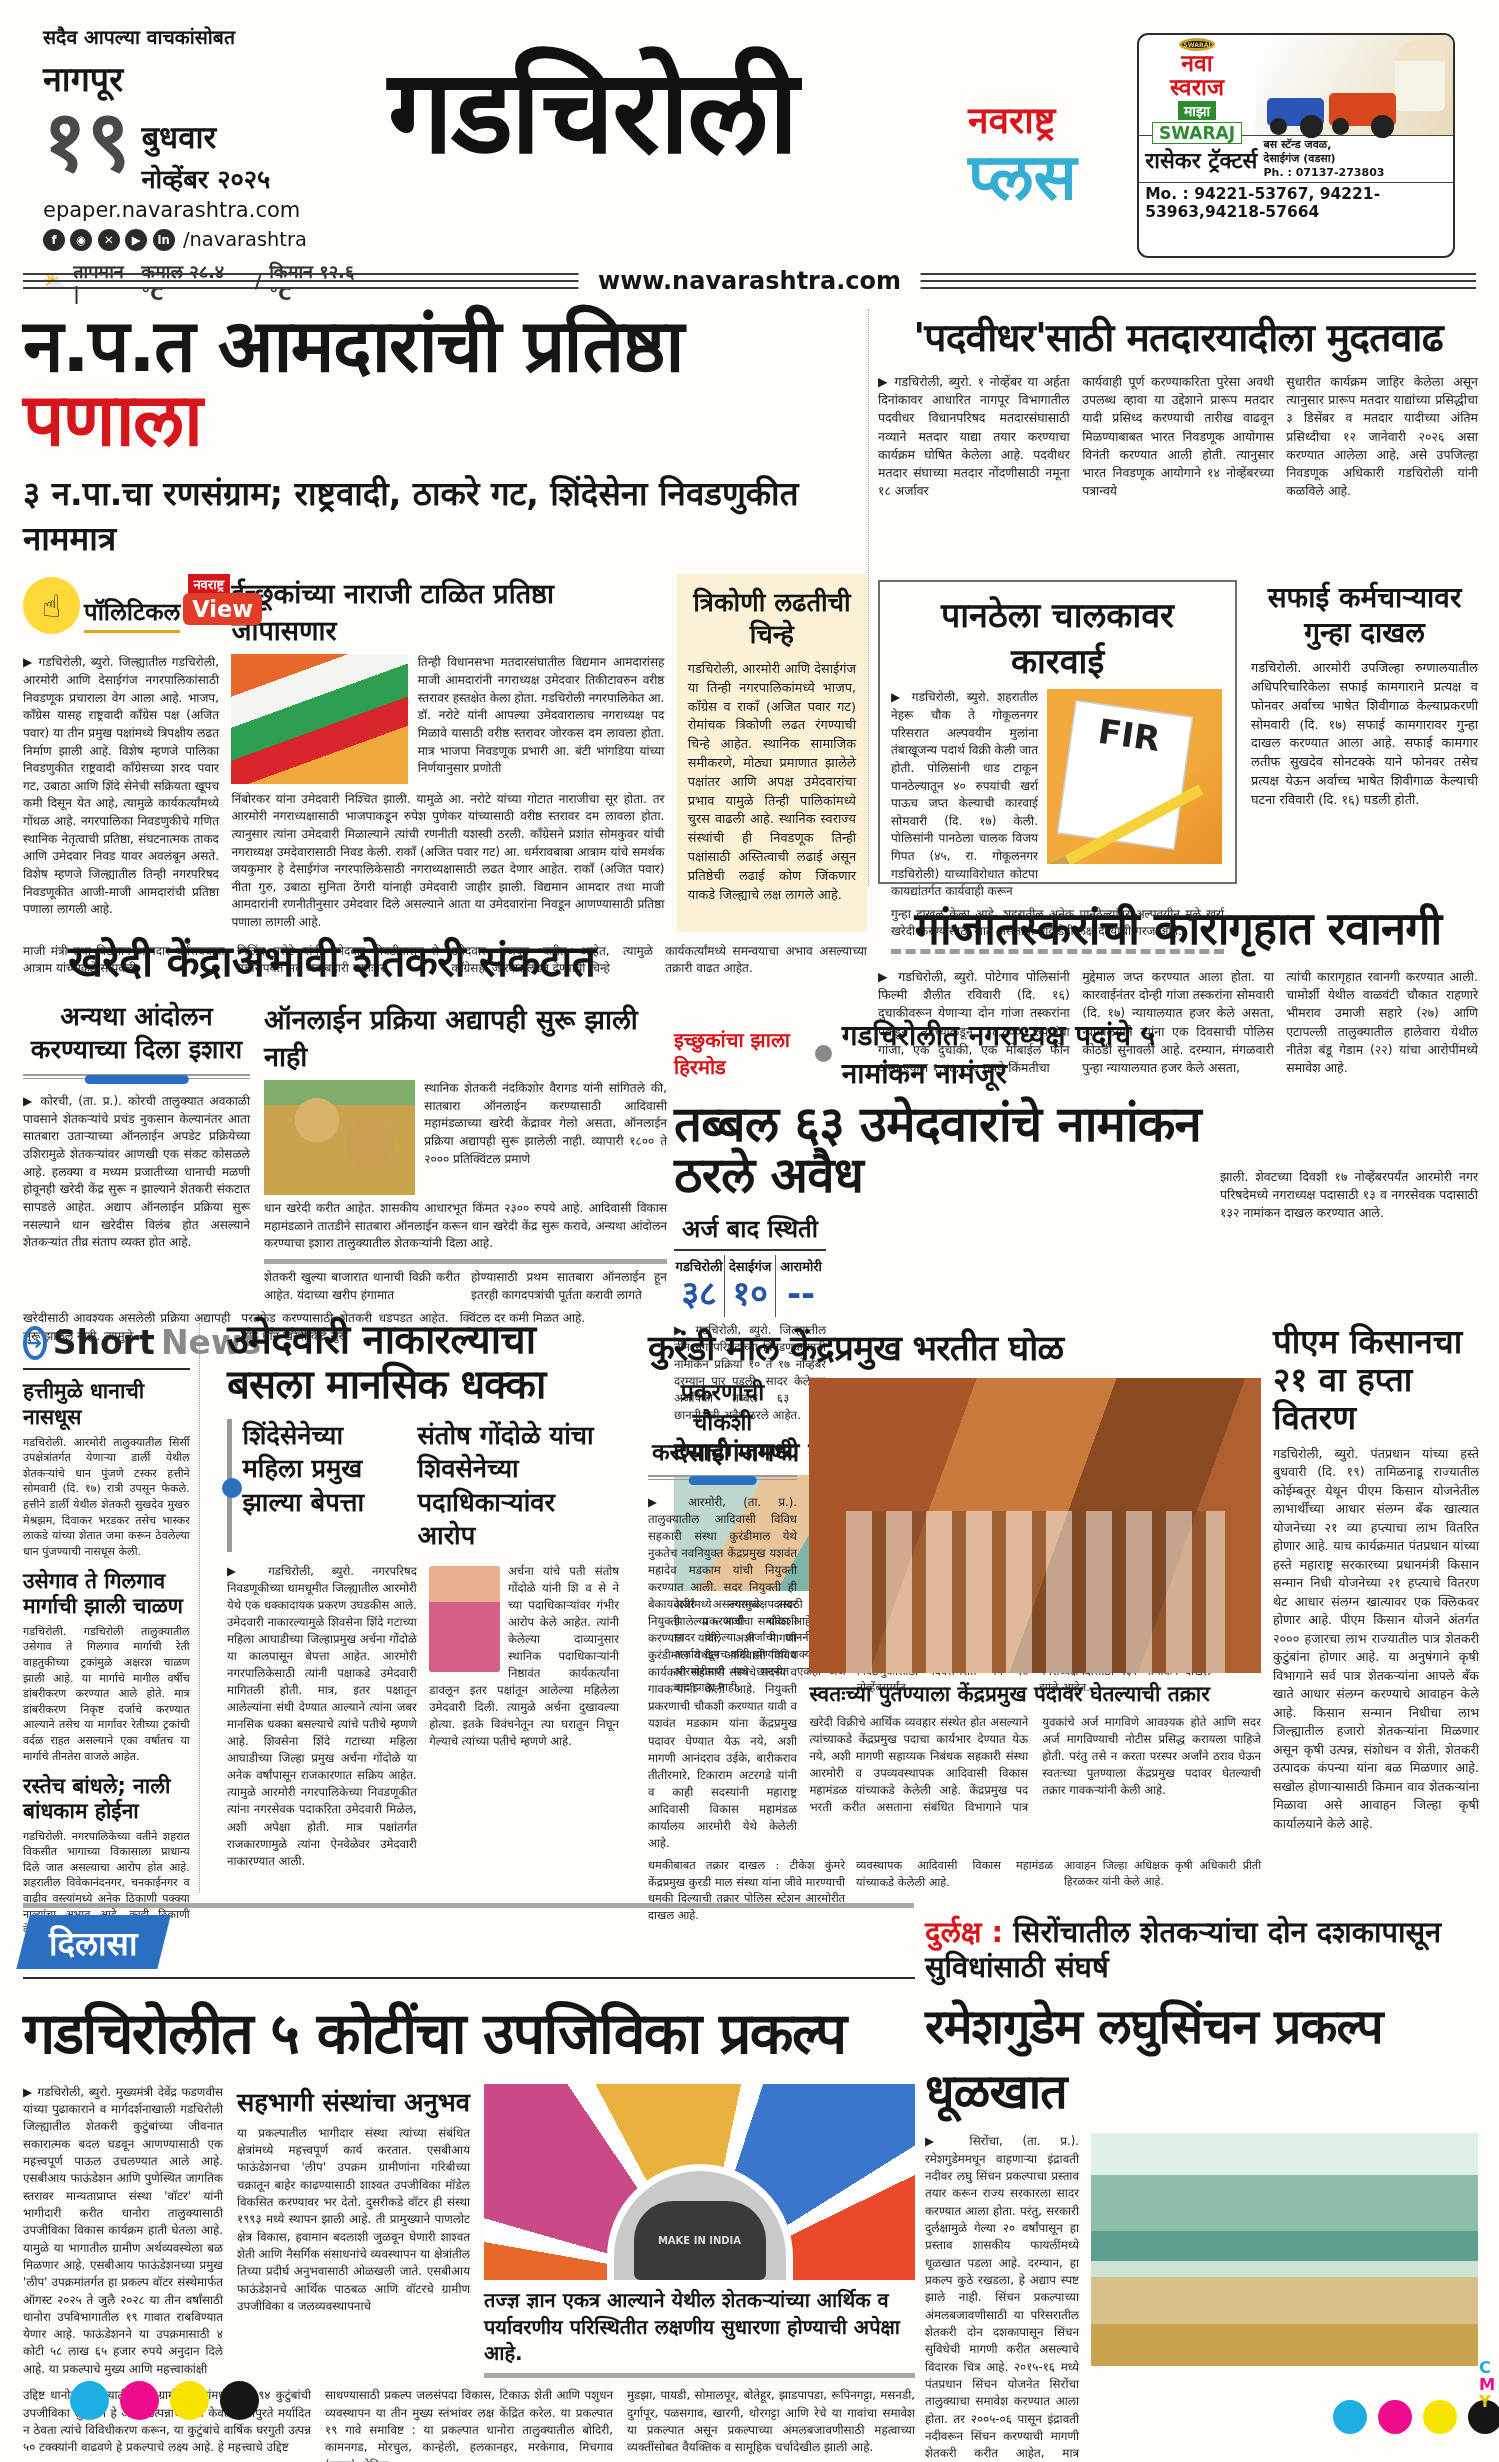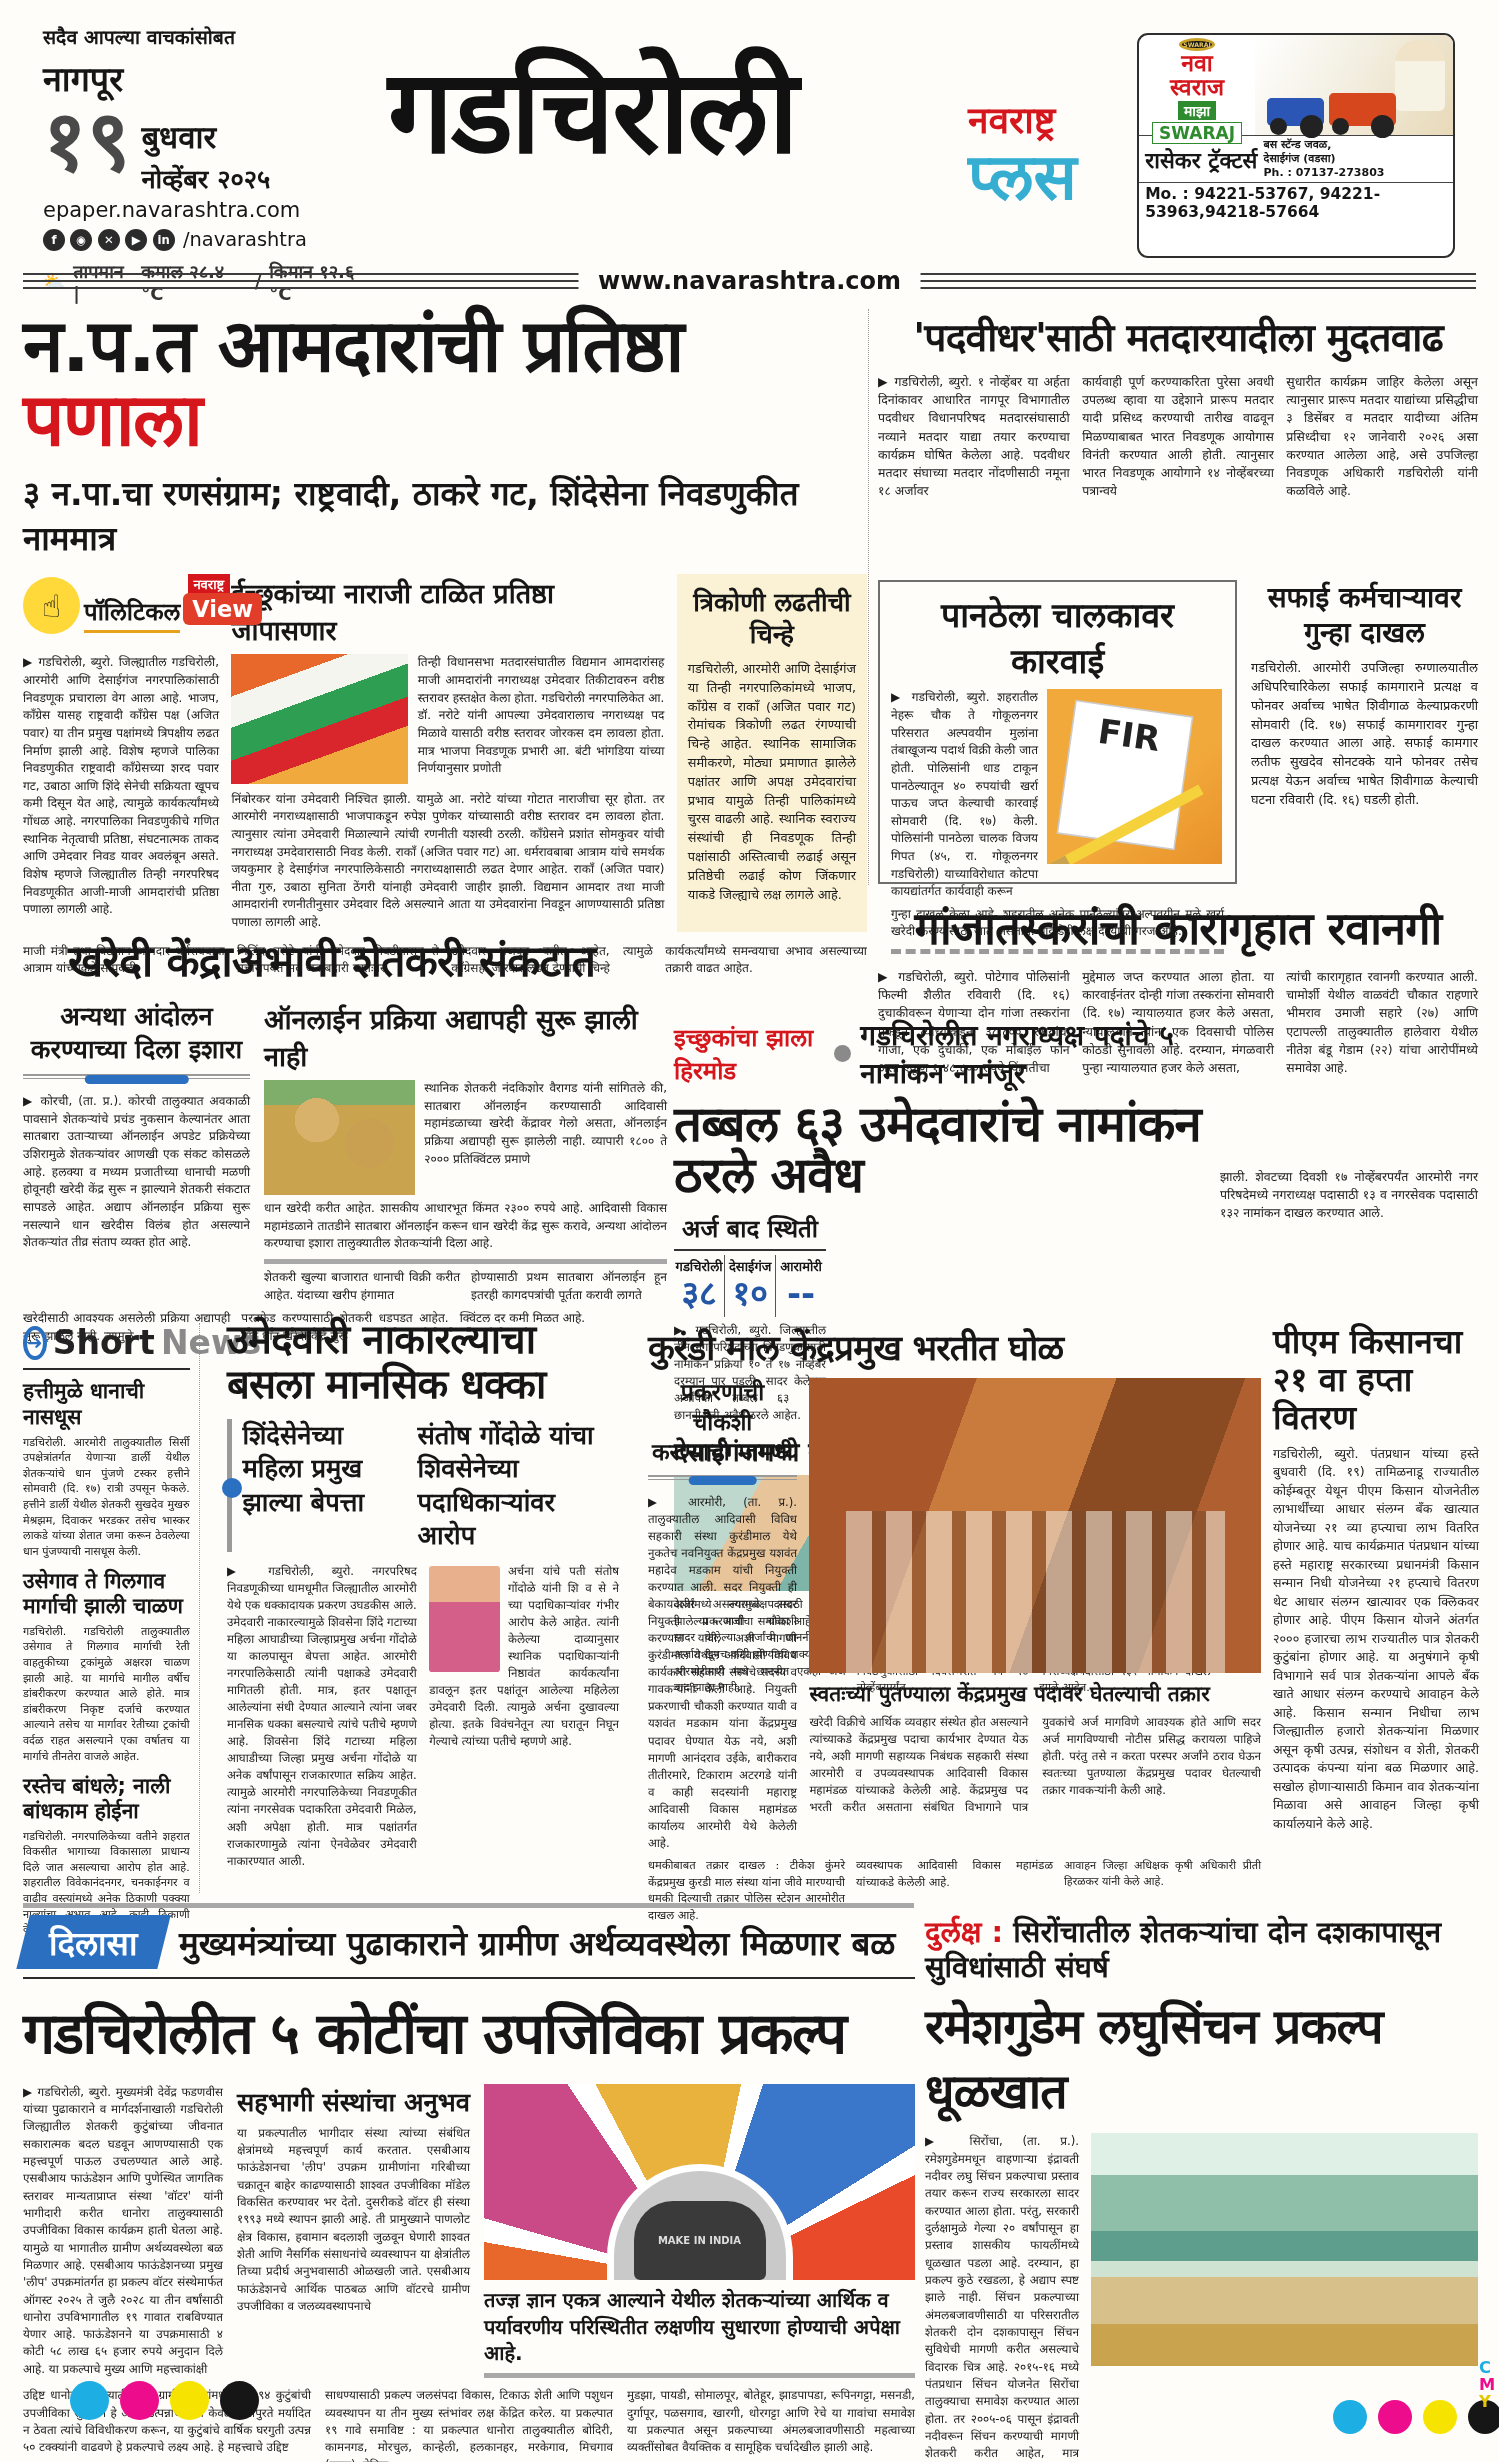--- a/index.html
+++ b/index.html
@@ -98,21 +98,21 @@
   .sep:after { content:""; position:absolute; left:50%; top:0.8px; transform:translateX(-50%);
                width:46%; height:8.5px; border-radius:4.7px; background:#2b6fc0; }
   .kha-sub2 { font-size:27px; font-weight:900; margin-bottom:6.2px; }
   .img-grain { flex:none; width:151px; height:115px;
      background:radial-gradient(circle at 35% 35%, #d8b26a 0 18%, transparent 18%),
                 radial-gradient(circle at 70% 55%, #c9a052 0 20%, transparent 20%),
                 linear-gradient(#7fae6a 0 22%, #caa34e 22% 100%); }
 
   
   .nom-kicker { display:flex; align-items:center; gap:9.3px; }
-  .nom-k-red { font-size:24px; font-weight:900; color:#d6161d; }
+  .nom-k-red { font-size:20px; font-weight:900; color:#d6161d; }
   .nom-bullet { width:17px; height:17px; border-radius:50%; background:#8a8a8a; flex:none; }
   .nom-k-black { font-size:28px; font-weight:900; }
   .nom-head { font-size:49px; font-weight:900; letter-spacing:-0.8px; margin-top:7.8px; line-height:1.05; }
   .stats { width:152px; flex:none; }
   .stats-title { font-size:24px; font-weight:900; text-align:center; border-bottom:2.3px solid #333; padding-bottom:4.7px; }
   .stats-row { display:flex; margin-top:4.7px; }
   .stats-cell { flex:1; text-align:center; padding:1.6px 1.6px 4.7px; }
   .stats-cell + .stats-cell { border-left:1.6px solid #555; }
   .stats-label { font-size:13px; font-weight:700; }
   .stats-value { font-size:34px; font-weight:900; color:#2456a6; line-height:1.1; }
@@ -484,21 +484,20 @@
       <div>पीएम किसानचा</div>
       <div>२१ वा हप्ता वितरण</div>
     </div>
     <div class="body-txt" style="font-size:12.6px;margin-top:7.8px;">गडचिरोली, ब्युरो. पंतप्रधान यांच्या हस्ते बुधवारी (दि. १९) तामिळनाडू राज्यातील कोईम्बतूर येथून पीएम किसान योजनेतील लाभार्थींच्या आधार संलग्न बँक खात्यात योजनेच्या २१ व्या हप्त्याचा लाभ वितरित होणार आहे. याच कार्यक्रमात पंतप्रधान यांच्या हस्ते महाराष्ट्र सरकारच्या प्रधानमंत्री किसान सन्मान निधी योजनेच्या २१ हप्त्याचे वितरण थेट आधार संलग्न खात्यावर एक क्लिकवर होणार आहे. पीएम किसान योजने अंतर्गत २००० हजारचा लाभ राज्यातील पात्र शेतकरी कुटुंबांना होणार आहे. या अनुषंगाने कृषी विभागाने सर्व पात्र शेतकऱ्यांना आपले बँक खाते आधार संलग्न करण्याचे आवाहन केले आहे. किसान सन्मान निधीचा लाभ जिल्ह्यातील हजारो शेतकऱ्यांना मिळणार असून कृषी उत्पन्न, संशोधन व शेती, शेतकरी उत्पादक कंपन्या यांना बळ मिळणार आहे. सखोल होणाऱ्यासाठी किमान वाव शेतकऱ्यांना मिळावा असे आवाहन जिल्हा कृषी कार्यालयाने केले आहे.</div>
   </div>
 
   <div class="abs rule-thick" style="top:1903px;left:23px;width:891px;"></div>
   <div class="abs" style="top:1915px;left:23px;width:892px;">
     <div class="band">
       <div class="badge"><span>दिलासा</span></div>
-      <div class="band-kicker">मुख्यमंत्र्यांच्या पुढाकाराने ग्रामीण अर्थव्यवस्थेला मिळणार बळ</div>
     </div>
     <div class="dil-head">गडचिरोलीत ५ कोटींचा उपजिविका प्रकल्प</div>
     <div class="dil-cols">
       <div class="body-txt" style="width:200px;flex:none;font-size:11.8px;">▶ गडचिरोली, ब्युरो. मुख्यमंत्री देवेंद्र फडणवीस यांच्या पुढाकाराने व मार्गदर्शनाखाली गडचिरोली जिल्ह्यातील शेतकरी कुटुंबांच्या जीवनात सकारात्मक बदल घडवून आणण्यासाठी एक महत्त्वपूर्ण पाऊल उचलण्यात आले आहे. एसबीआय फाऊंडेशन आणि पुणेस्थित जागतिक स्तरावर मान्यताप्राप्त संस्था 'वॉटर' यांनी भागीदारी करीत धानोरा तालुक्यासाठी उपजीविका विकास कार्यक्रम हाती घेतला आहे. यामुळे या भागातील ग्रामीण अर्थव्यवस्थेला बळ मिळणार आहे. एसबीआय फाऊंडेशनच्या प्रमुख 'लीप' उपक्रमांतर्गत हा प्रकल्प वॉटर संस्थेमार्फत ऑगस्ट २०२५ ते जुलै २०२८ या तीन वर्षांसाठी धानोरा उपविभागातील १९ गावात राबविण्यात येणार आहे. फाऊंडेशनने या उपक्रमासाठी ४ कोटी ५८ लाख ६५ हजार रुपये अनुदान दिले आहे. या प्रकल्पाचे मुख्य आणि महत्त्वाकांक्षी</div>
       <div style="width:233px;flex:none;">
         <div class="dil-sub">सहभागी संस्थांचा अनुभव</div>
         <div class="body-txt" style="font-size:11.8px;">या प्रकल्पातील भागीदार संस्था त्यांच्या संबंधित क्षेत्रांमध्ये महत्त्वपूर्ण कार्य करतात. एसबीआय फाऊंडेशनचा 'लीप' उपक्रम ग्रामीणांना गरिबीच्या चक्रातून बाहेर काढण्यासाठी शाश्वत उपजीविका मॉडेल विकसित करण्यावर भर देतो. दुसरीकडे वॉटर ही संस्था १९९३ मध्ये स्थापन झाली आहे. ती प्रामुख्याने पाणलोट क्षेत्र विकास, हवामान बदलाशी जुळवून घेणारी शाश्वत शेती आणि नैसर्गिक संसाधनांचे व्यवस्थापन या क्षेत्रांतील तिच्या प्रदीर्घ अनुभवासाठी ओळखली जाते. एसबीआय फाऊंडेशनचे आर्थिक पाठबळ आणि वॉटरचे ग्रामीण उपजीविका व जलव्यवस्थापनाचे</div>
       </div>
       <div style="flex:1;">
         <div class="img-mii">

